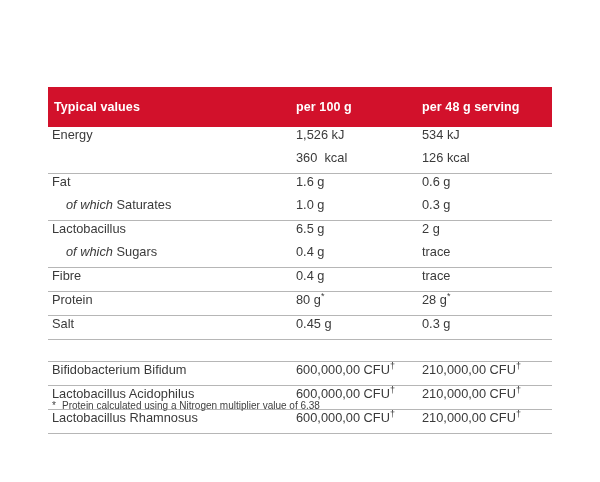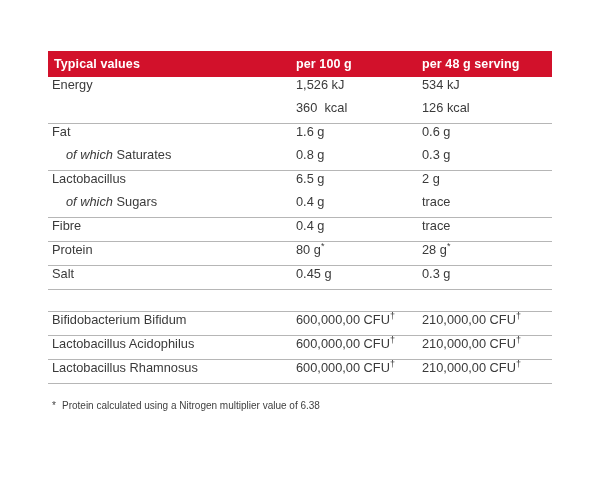--- a/index.html
+++ b/index.html
@@ -18,22 +18,23 @@
     position: absolute;
     left: 48px;
     top: 51px;
     width: 504px;
   }
 
   
   .thead {
     display: flex;
     background: #d2112b;
-    height: 26px;
+    height: 40px;
     align-items: center;
+    margin-top: 36px;
   }
   .thead .cell {
     color: #ffffff;
     font-weight: bold;
     font-size: 12.5px;
     letter-spacing: 0.1px;
   }
 
   
   .row {
@@ -117,21 +118,21 @@
         <div class="rule"></div>
       </div>
       <div class="group">
         <div class="row">
           <div class="cell c1">Fat</div>
           <div class="cell c2">1.6 g</div>
           <div class="cell c3">0.6 g</div>
         </div>
         <div class="row sub">
           <div class="cell c1"><span class="ital">of which </span>Saturates</div>
-          <div class="cell c2">0.8 g</div>
+          <div class="cell c2">1.0 g</div>
           <div class="cell c3">0.3 g</div>
         </div>
         <div class="rule"></div>
       </div>
       <div class="group">
         <div class="row">
           <div class="cell c1">Lactobacillus</div>
           <div class="cell c2">6.5 g</div>
           <div class="cell c3">2 g</div>
         </div>

